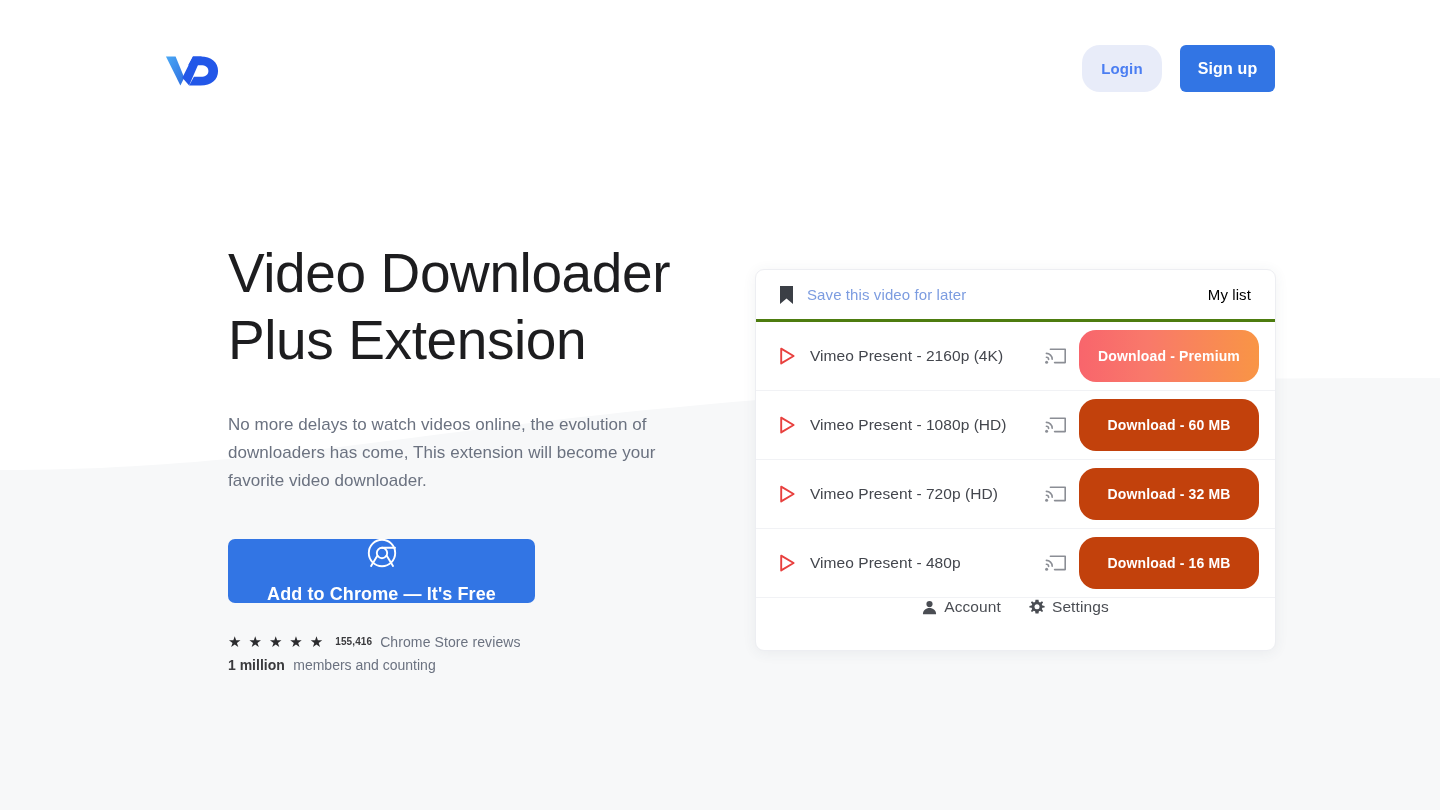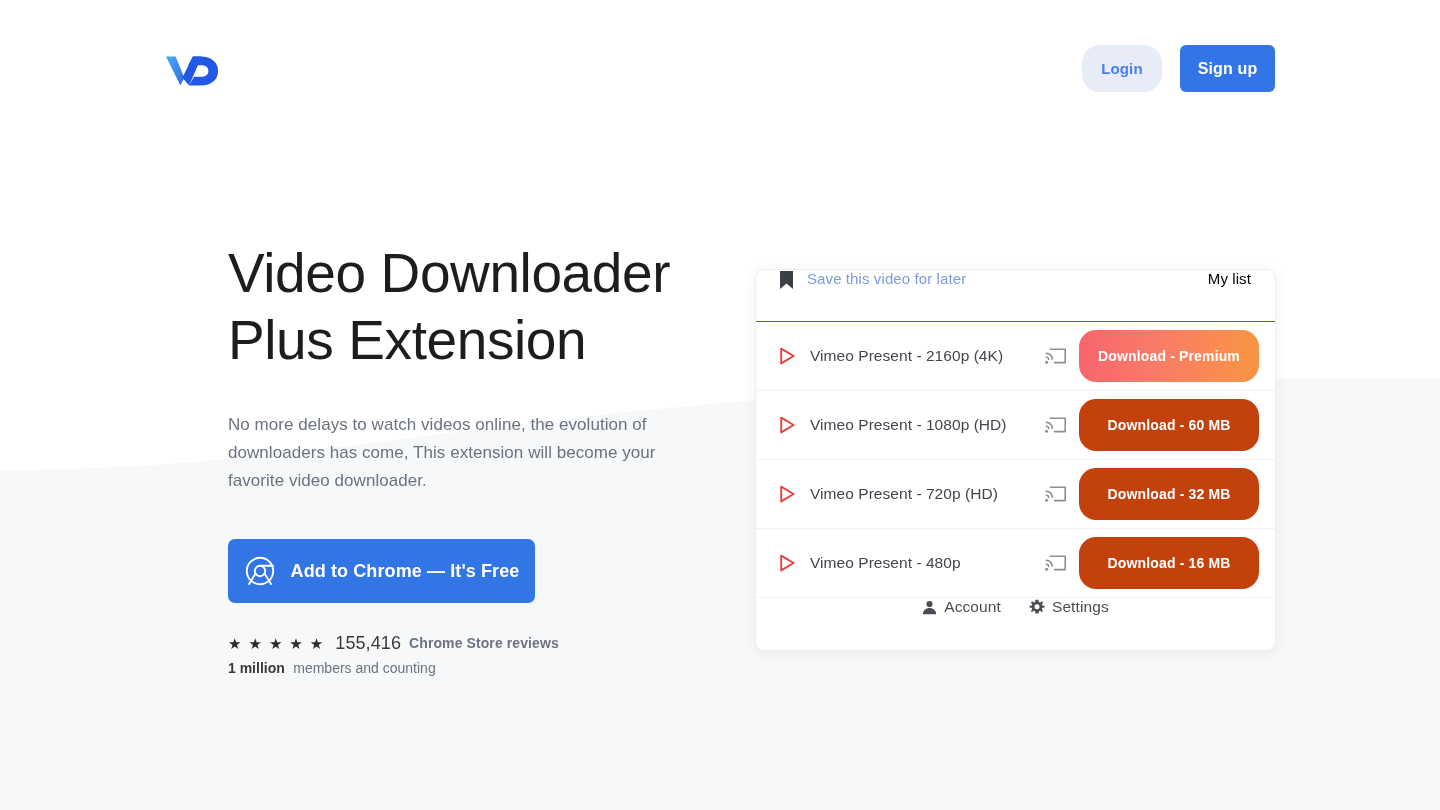--- a/index.html
+++ b/index.html
@@ -125,20 +125,21 @@
     height: 64px;
     background: #3275e4;
     border: none;
     border-radius: 7px;
     display: flex;
     align-items: center;
     justify-content: center;
     gap: 15px;
     cursor: pointer;
     padding: 0;
+    flex-direction: column;
   }
   .cta-label {
     font-family: "Liberation Sans", sans-serif;
     font-size: 18px;
     font-weight: 700;
     color: #ffffff;
     letter-spacing: .1px;
   }
   .chrome-icon { display:block; flex: none; }
 
@@ -154,29 +155,29 @@
   .stars {
     display: flex;
     gap: 7px;
     margin-right: 9px;
     color: #2b2b2e;
     font-size: 15px;
     line-height: 1;
   }
   .rating-count {
     font-family: "Liberation Sans", sans-serif;
-    font-size: 18px;
-    font-weight: 400;
+    font-size: 10px;
+    font-weight: 700;
     color: #3a3a3d;
     letter-spacing: .1px;
   }
   .rating-text {
     font-family: "Liberation Sans", sans-serif;
     font-size: 14px;
-    font-weight: 700;
+    font-weight: 400;
     color: #6b7280;
     margin-left: 5px;
     letter-spacing: .1px;
   }
   .rating-line2 {
     margin-top: 8px;
     line-height: 1;
   }
   .members-count {
     font-family: "Liberation Sans", sans-serif;
@@ -203,23 +204,23 @@
     border-radius: 9px;
     border: 1px solid #edeef2;
     box-shadow: 0 2px 14px rgba(60, 64, 90, 0.07);
     z-index: 4;
     overflow: hidden;
   }
 
   .card-head {
     height: 52px;
     display: flex;
-    align-items: flex-start;
+    align-items: center;
     padding: 0 24px 0 23px;
-    border-bottom: 1px solid #4d7c0f;
+    border-bottom: 3px solid #4d7c0f;
   }
   .bookmark-icon { flex: none; display:block; margin-right: 13px; }
   .save-label {
     font-family: "Liberation Sans", sans-serif;
     font-size: 15px;
     font-weight: 400;
     color: #7c9ce0;
     letter-spacing: .1px;
   }
   .mylist {

